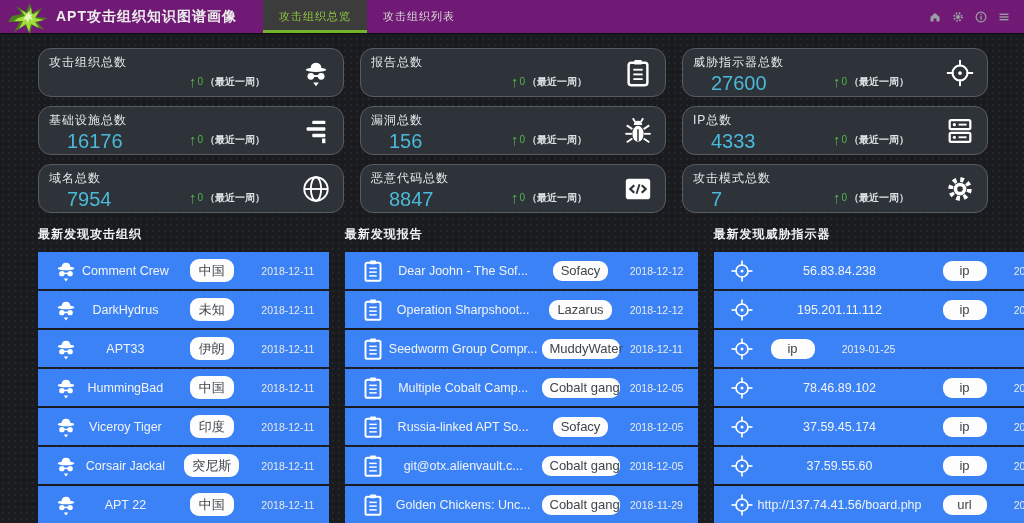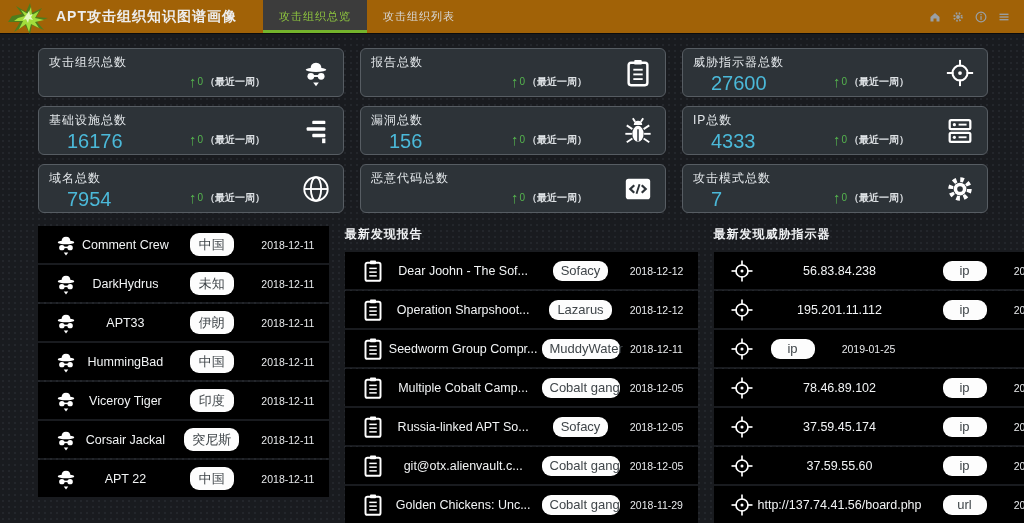--- a/index.html
+++ b/index.html
@@ -6,21 +6,21 @@
   html,body { width:1024px; height:523px; overflow:hidden; }
   body {
     font-family: "Liberation Sans", sans-serif;
     background-color:#191b1f;
     background-image: radial-gradient(#23262b 1px, transparent 1px);
     background-size: 6px 6px;
     color:#e9ecee;
   }
   
   .hdr {
-    height:34px; background:#a16207; display:flex; align-items:stretch;
+    height:34px; background:#701a75; display:flex; align-items:stretch;
     border-bottom:1px solid #0c0c0c;
   }
   .logo { width:44px; height:32px; margin:1px 2px 0 6px; flex:0 0 auto; }
   .app-title {
     color:#ededed; font-size:14px; font-weight:bold; letter-spacing:1px;
     align-self:center; margin:0 26px 0 4px; white-space:nowrap;
   }
   .tabs { display:flex; align-items:stretch; }
   .tab {
     padding:16px 16px; display:flex; align-items:center; font-size:11px;
@@ -35,21 +35,21 @@
   .hdr-ico { width:12px; height:12px; display:inline-flex; cursor:pointer; }
   .hdr-ico svg { width:100%; height:100%; }
 
   
   .main { padding:14px 36px 0 38px; }
   .cards {
     display:grid; grid-template-columns:repeat(3,1fr); column-gap:16px; row-gap:9px;
   }
   .card {
     position:relative; height:49px; background:#2d3338;
-    border:1px solid #575d63; border-radius:6px; padding:5px 12px 0 10px;
+    border:1px solid #575d63; border-radius:13px; padding:5px 12px 0 10px;
   }
   .c-label { font-size:12px; color:#e3e7ea; letter-spacing:1px; }
   .c-value { font-size:20px; color:#4bb9d9; margin:1px 0 0 18px; font-weight:500; }
   .c-trend {
     position:absolute; left:150px; top:25px; display:flex; align-items:center; white-space:nowrap;
   }
   .c-trend .up { color:#55b54e; font-size:15px; font-weight:bold; line-height:1; }
   .c-trend .delta { color:#55b54e; font-size:10px; margin:0 2px 0 1px; }
   .c-trend .period { color:#dfe3e6; font-size:10px; font-weight:bold; }
   .c-icon {
@@ -57,21 +57,21 @@
     width:30px; height:30px;
   }
   .c-icon svg { width:100%; height:100%; }
 
   
   .lists {
     display:grid; grid-template-columns:repeat(3,1fr); column-gap:16px; margin-top:13px;
   }
   .list-title { font-size:12px; font-weight:bold; color:#f0f2f4; letter-spacing:1px; margin:0 0 9px 0; }
   .list-row {
-    height:37px; margin-bottom:2px; background:#000000;
+    height:37px; margin-bottom:2px; background:#3b82f6;
     display:flex; align-items:center; cursor:pointer;
   }
   .r-icon { width:24px; height:24px; margin-left:16px; flex:0 0 auto; }
   .r-icon svg { width:100%; height:100%; }
   .r-name { flex:1; text-align:center; font-size:12.5px; color:#f2f4f5; padding:0 4px;
             white-space:nowrap; overflow:hidden; }
   .r-badgebox { width:78px; display:flex; justify-content:center; flex:0 0 auto; }
   .r-badge {
     background:#fdfdfd; color:#3f4549; border-radius:9px; font-size:13px; font-weight:normal;
     padding:2.5px 8px; min-width:44px; text-align:center; white-space:nowrap;
@@ -262,20 +262,21 @@
         <svg viewBox="0 0 32 32" fill="none" stroke="#fff" stroke-width="2">
           <circle cx="16" cy="16" r="12.5"></circle>
             <ellipse cx="16" cy="16" rx="5.5" ry="12.5"></ellipse>
           <line x1="3.5" y1="16" x2="28.5" y2="16"></line>
         </svg>
       </span>
     </div>
 
     <div class="card">
       <div class="c-label">恶意代码总数</div>
+      <div class="c-value">8847</div>
       <div class="c-trend">
         <span class="up">↑</span>
           <span class="delta">0</span>
           <span class="period">（最近一周）</span>
       </div>
       <span class="c-icon">
         <svg viewBox="0 0 32 32">
           <rect x="3" y="5" width="26" height="22" rx="3" fill="#fff"></rect>
           <path d="M12 12l-4.2 4 4.2 4" stroke="#2d3338" stroke-width="2.4" fill="none"></path>
           <path d="M20 12l4.2 4-4.2 4" stroke="#2d3338" stroke-width="2.4" fill="none"></path>
@@ -298,20 +299,21 @@
           <circle cx="16" cy="16" r="6.8" fill="#fff"></circle>
             <circle cx="16" cy="16" r="3" fill="#2d3338"></circle>
         </svg>
       </span>
     </div>
   </div>
 
   <div class="lists">
 
     <div class="list">
+      <div class="list-title">最新发现攻击组织</div>
 
       <div class="list-row">
         <span class="r-icon"><svg viewBox="0 0 32 32" fill="#fff">
               <path d="M10 12q0-7 6-7t6 7z"></path>
               <ellipse cx="16" cy="12.5" rx="11" ry="2.4"></ellipse>
               <circle cx="10.5" cy="19.5" r="3.6"></circle>
               <circle cx="21.5" cy="19.5" r="3.6"></circle>
               <rect x="13" y="18.2" width="6" height="2"></rect>
               <path d="M13 26h6l-3 4z"></path>
             </svg></span>

